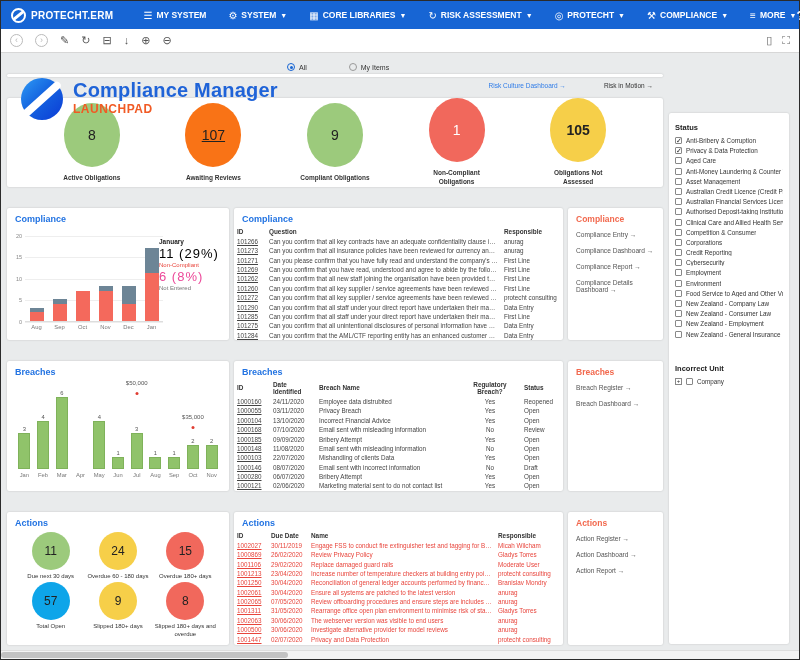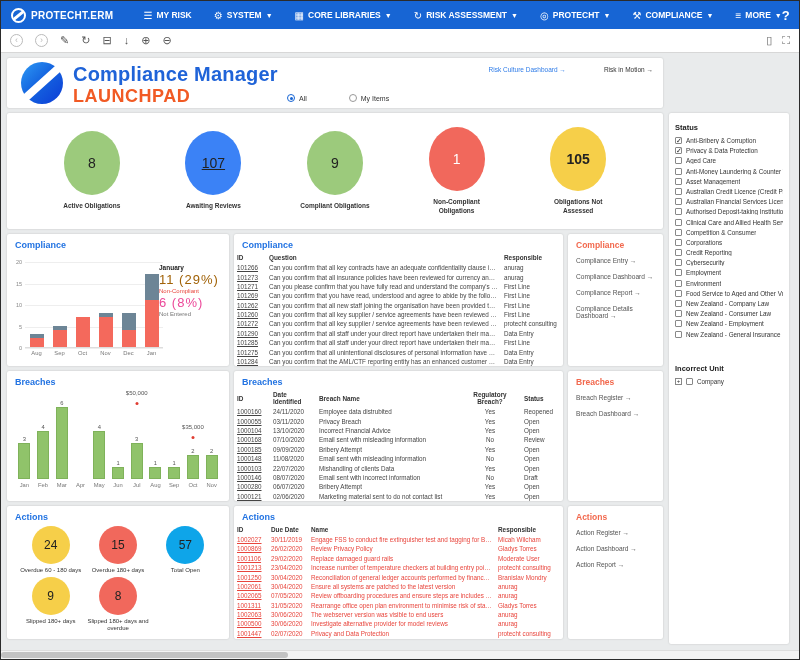--- a/index.html
+++ b/index.html
@@ -21,33 +21,33 @@
 
   
   .toolbar { height:24px; background:#fff; border-bottom:1px solid #d7d7d7; display:flex; align-items:center; padding:0 9px; gap:12px; color:#555; flex-shrink:0; }
   .tool { font-size:11px; line-height:1; cursor:pointer; }
   .tool.circ { width:13px; height:13px; border:1px solid #bbb; border-radius:50%; color:#bbb; font-size:9px; display:flex; align-items:center; justify-content:center; }
   .toolbar-right { margin-left:auto; display:flex; gap:10px; color:#666; }
 
   
   .page { flex:1; display:flex; gap:6px; padding:5px 6px; overflow:hidden; }
   .left-col { width:656px; display:flex; flex-direction:column; gap:5px; }
-  .card { background:#fff; border-radius:2px; box-shadow:0 0 2px rgba(0,0,0,.18); }
+  .card { background:#fff; border-radius:2px; box-shadow:0 0 2px rgba(0,0,0,.18);margin-top:16px; }
   .row { display:flex; gap:5px; }
   .sec-title { font-size:9px; font-weight:bold; color:#2273e2; padding:6px 8px 2px; }
   .sec-title.orange { color:#f2694e; font-size:8.5px; }
 
   
   .header-card { height:50px; position:relative; }
   .hdr-logo { position:absolute; left:14px; top:4px; width:42px; height:42px; border-radius:50%;
     background:linear-gradient(135deg,#2e9bf5 0%,#1565e0 45%,#0b3bd6 100%); }
   .hdr-logo::after { content:""; position:absolute; left:-3px; top:17px; width:48px; height:8px; background:#fff; border-radius:4px; transform:rotate(-42deg); }
   .hdr-titles { position:absolute; left:66px; top:5px; }
   .hdr-title { color:#1f63d8; font-size:20px; font-weight:bold; letter-spacing:.2px; }
-  .hdr-sub { color:#f15a24; font-size:18px; font-weight:bold; letter-spacing:.5px; }
+  .hdr-sub { color:#f15a24; font-size:12px; font-weight:bold; letter-spacing:.5px; }
   .hdr-radios { position:absolute; left:280px; bottom:6px; display:flex; gap:42px; align-items:center; }
   .radio { display:flex; align-items:center; gap:4px; font-size:7px; color:#333; cursor:pointer; }
   .radio-dot { width:8px; height:8px; border:1px solid #999; border-radius:50%; position:relative; }
   .radio-dot.sel { border-color:#1765d4; }
   .radio-dot.sel::after { content:""; position:absolute; left:1.5px; top:1.5px; width:3.5px; height:3.5px; border-radius:50%; background:#1765d4; }
   .hdr-links { position:absolute; right:10px; top:8px; display:flex; gap:38px; font-size:6.5px; }
   .hdr-link-blue { color:#2f7ce8; cursor:pointer; }
   .hdr-link-dark { color:#333; cursor:pointer; }
 
   
@@ -65,21 +65,21 @@
   .cchart { position:relative; height:108px; margin-top:2px; }
   .cc-plot { position:absolute; left:18px; top:8px; width:138px; height:86px; border-bottom:1px solid #ddd; }
   .gridline { position:absolute; left:0; width:100%; height:1px; background:#eee; }
   .ylab { position:absolute; font-size:5.5px; color:#888; right:100%; margin-right:3px; transform:translateY(-50%); }
   .slot { position:absolute; bottom:0; display:flex; flex-direction:column-reverse; align-items:center; }
   .seg { width:14px; }
   .xlab { position:absolute; top:100%; margin-top:3px; font-size:5.8px; color:#777; transform:translateX(-50%); }
   .cc-legend { position:absolute; left:152px; top:10px; width:68px; }
   .leg-month { font-size:6.5px; font-weight:bold; color:#222; }
   .leg-big { font-size:13px; margin-top:1px; letter-spacing:1px; }
-  .leg-big.red { color:#a16207; }
+  .leg-big.red { color:#000000; }
   .leg-big.dark { color:#ec4899; }
   .leg-sm { font-size:6px; margin-top:1px; }
   .leg-sm.red { color:#e8453c; }
   .leg-sm.gray { color:#777; }
 
   .bchart { position:relative; height:106px; margin-top:0; }
   .b-plot { position:absolute; left:8px; top:10px; width:206px; height:80px; }
   .bbar { position:absolute; bottom:0; width:12px; background:#90c36a; border:1px solid #7fb25a; }
   .bval { position:absolute; font-size:5.8px; color:#555; transform:translate(-50%,-100%); padding-bottom:1px; }
   .bmon { position:absolute; top:100%; margin-top:3px; font-size:5.8px; color:#777; transform:translateX(-50%); }
@@ -124,21 +124,21 @@
 <div class="app">
 
   <header class="topnav">
     <div class="brand">
       <span class="brand-logo"></span>
       <span>PROTECHT.ERM</span>
     </div>
     <nav class="nav-items" id="nav-items">
         <div class="nav-item">
           <span class="nav-ic">☰</span>
-          <span>MY RISK</span>
+          <span>MY SYSTEM</span>
         </div>
         <div class="nav-item">
           <span class="nav-ic">⚙</span>
           <span>SYSTEM</span>
           <span class="caret">▼</span>
         </div>
         <div class="nav-item">
           <span class="nav-ic">▦</span>
           <span>CORE LIBRARIES</span>
           <span class="caret">▼</span>
@@ -211,21 +211,21 @@
           <span class="hdr-link-dark">Risk in Motion →</span>
         </div>
       </section>
 
       <section class="card stats-card" id="stats-card">
           <div class="stat">
             <div class="stat-circle" style="background: rgb(156, 202, 124);">8</div>
             <div class="stat-label">Active Obligations</div>
           </div>
           <div class="stat">
-            <div class="stat-circle" style="background: #3b82f6; text-decoration: underline;">107</div>
+            <div class="stat-circle" style="background: #f97316; text-decoration: underline;">107</div>
             <div class="stat-label">Awaiting Reviews</div>
           </div>
           <div class="stat">
             <div class="stat-circle" style="background: rgb(156, 202, 124);">9</div>
             <div class="stat-label">Compliant Obligations</div>
           </div>
           <div class="stat">
             <div class="stat-circle white-text" style="background: rgb(241, 104, 92);">1</div>
             <div class="stat-label">Non-Compliant Obligations</div>
           </div>
@@ -505,20 +505,24 @@
               <div class="plink">Breach Dashboard →</div>
             </div>
         </div>
       </section>
 
       <section class="row">
         <div class="card chart-card">
           <div class="sec-title">Actions</div>
           <div class="acircles" id="action-circles">
               <div class="acirc-wrap">
+                <div class="acirc" style="background: rgb(156, 202, 124);">11</div>
+                <div class="acirc-label">Due next 30 days</div>
+              </div>
+              <div class="acirc-wrap">
                 <div class="acirc" style="background: rgb(246, 207, 73);">24</div>
                 <div class="acirc-label">Overdue 60 - 180 days</div>
               </div>
               <div class="acirc-wrap">
                 <div class="acirc" style="background: rgb(241, 104, 92);">15</div>
                 <div class="acirc-label">Overdue 180+ days</div>
               </div>
               <div class="acirc-wrap">
                 <div class="acirc" style="background: #0ea5e9;">57</div>
                 <div class="acirc-label">Total Open</div>

